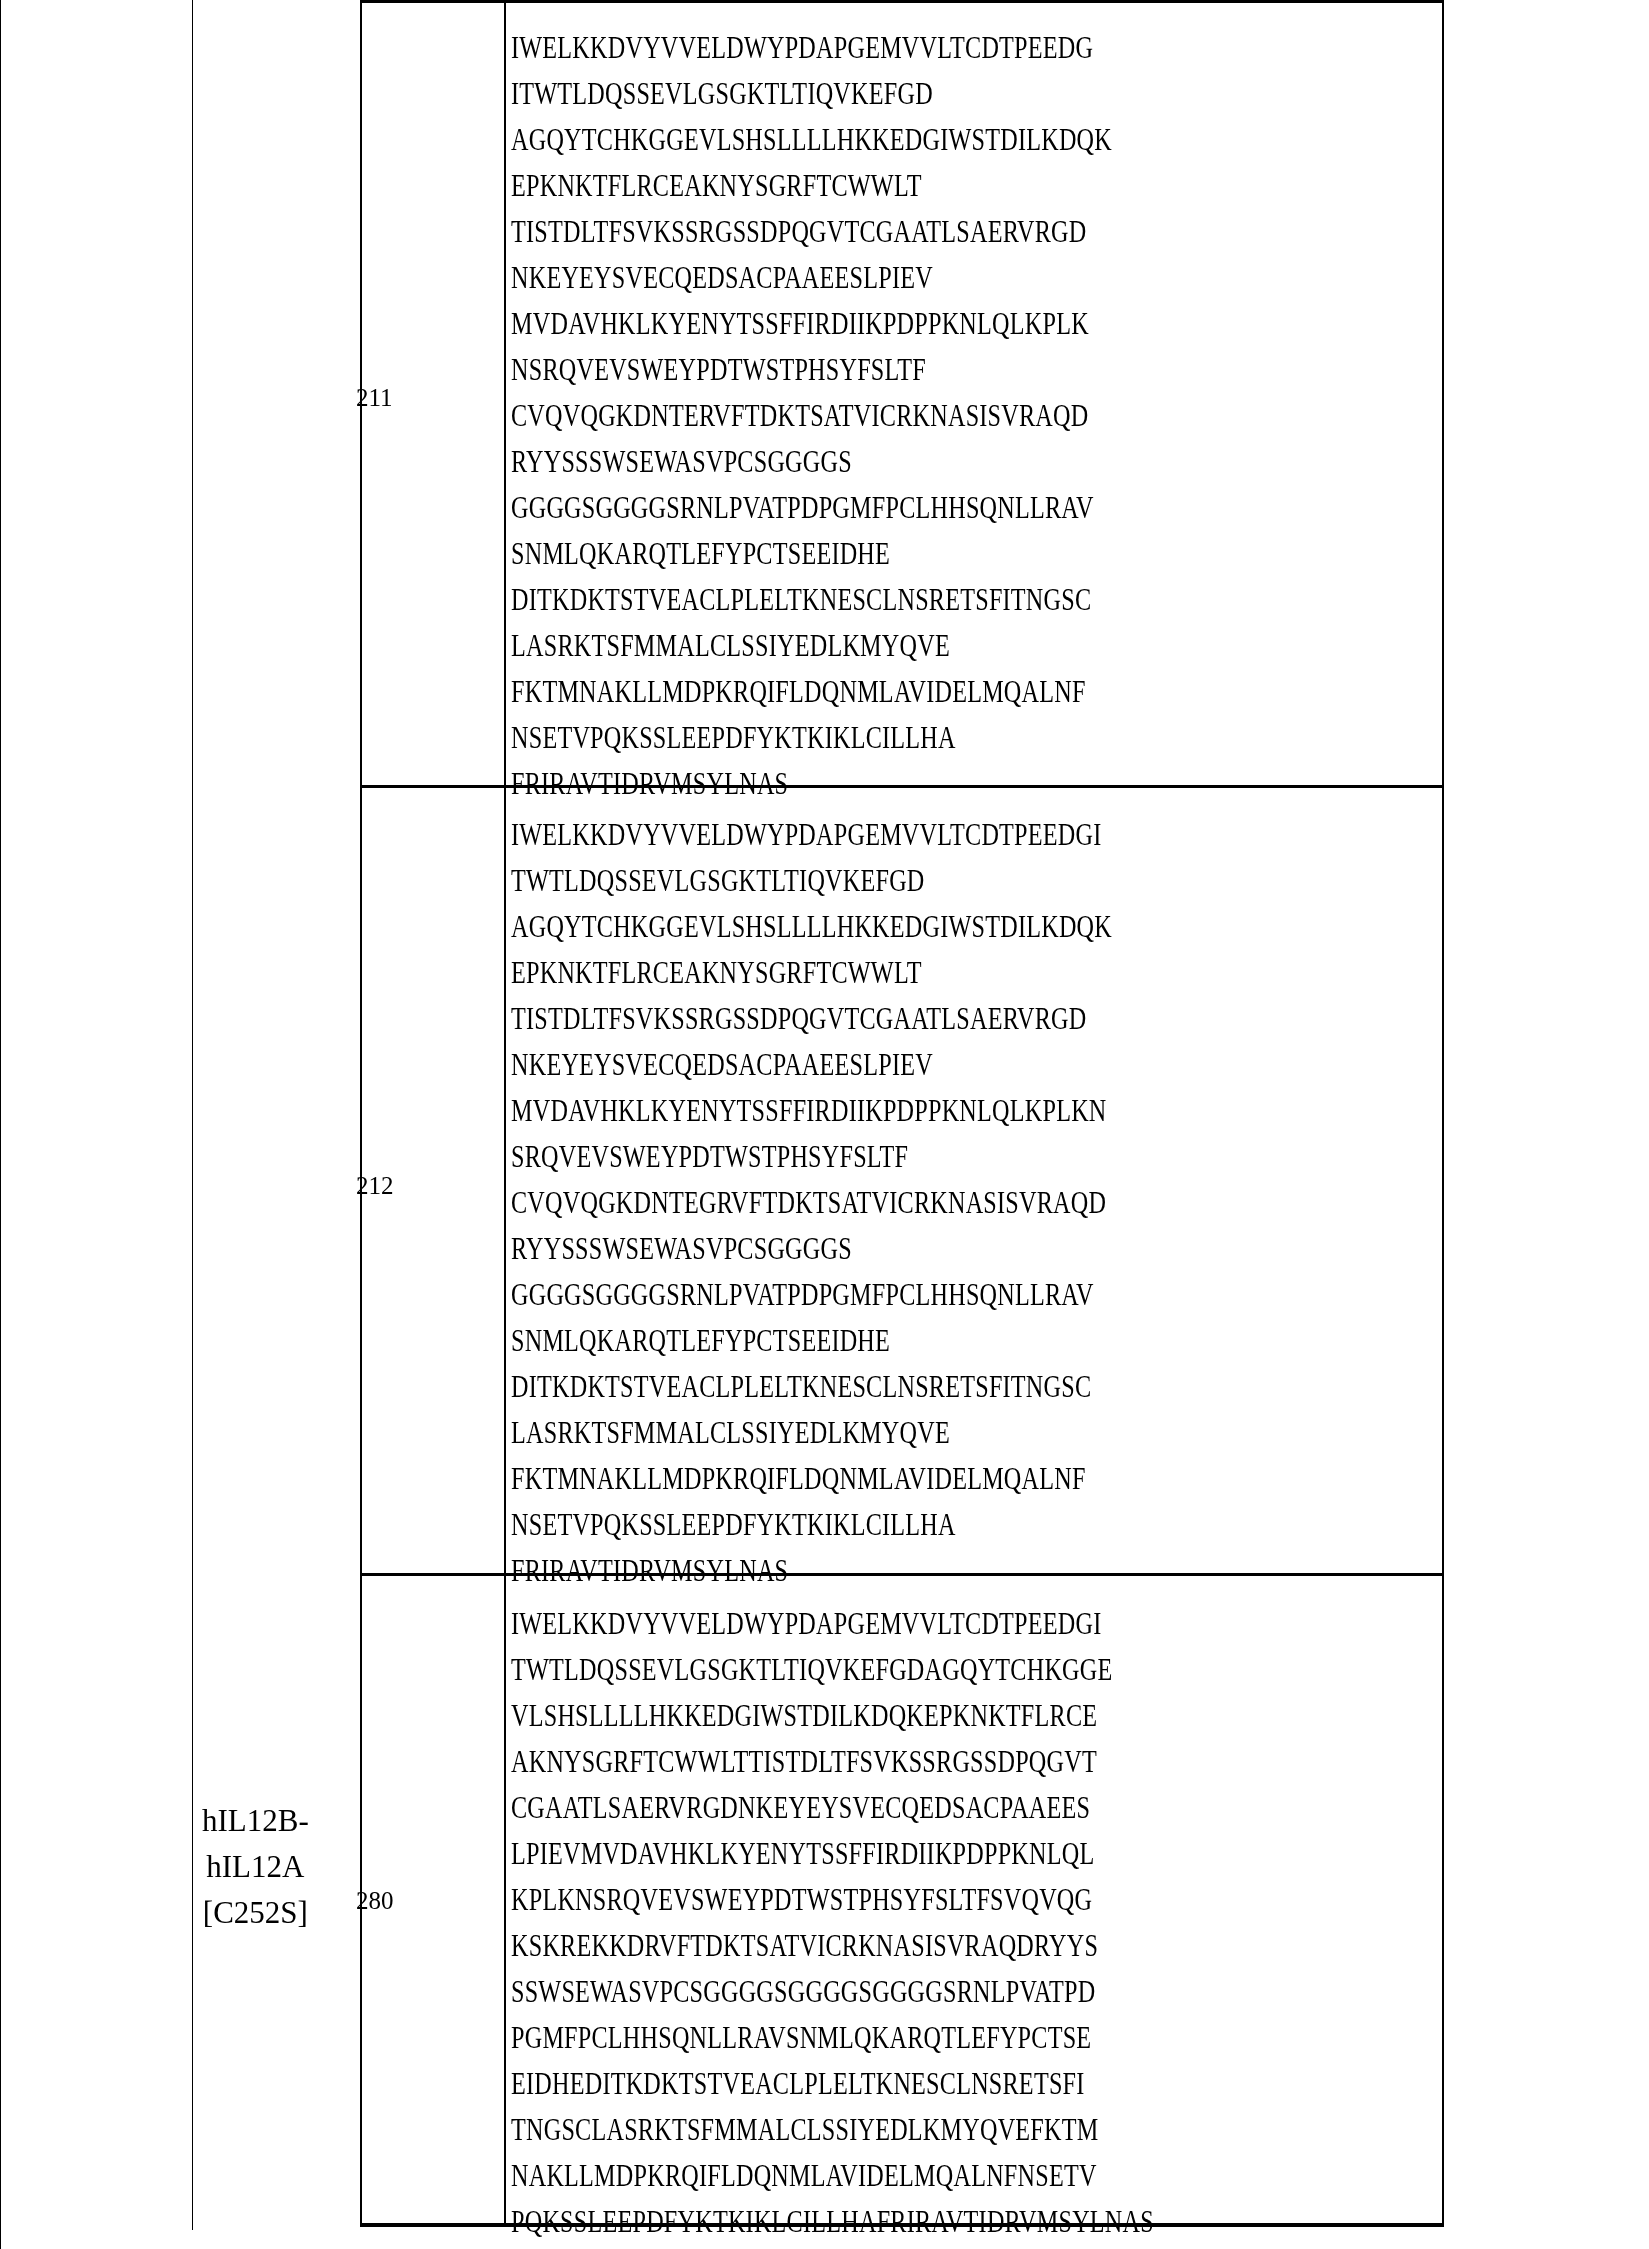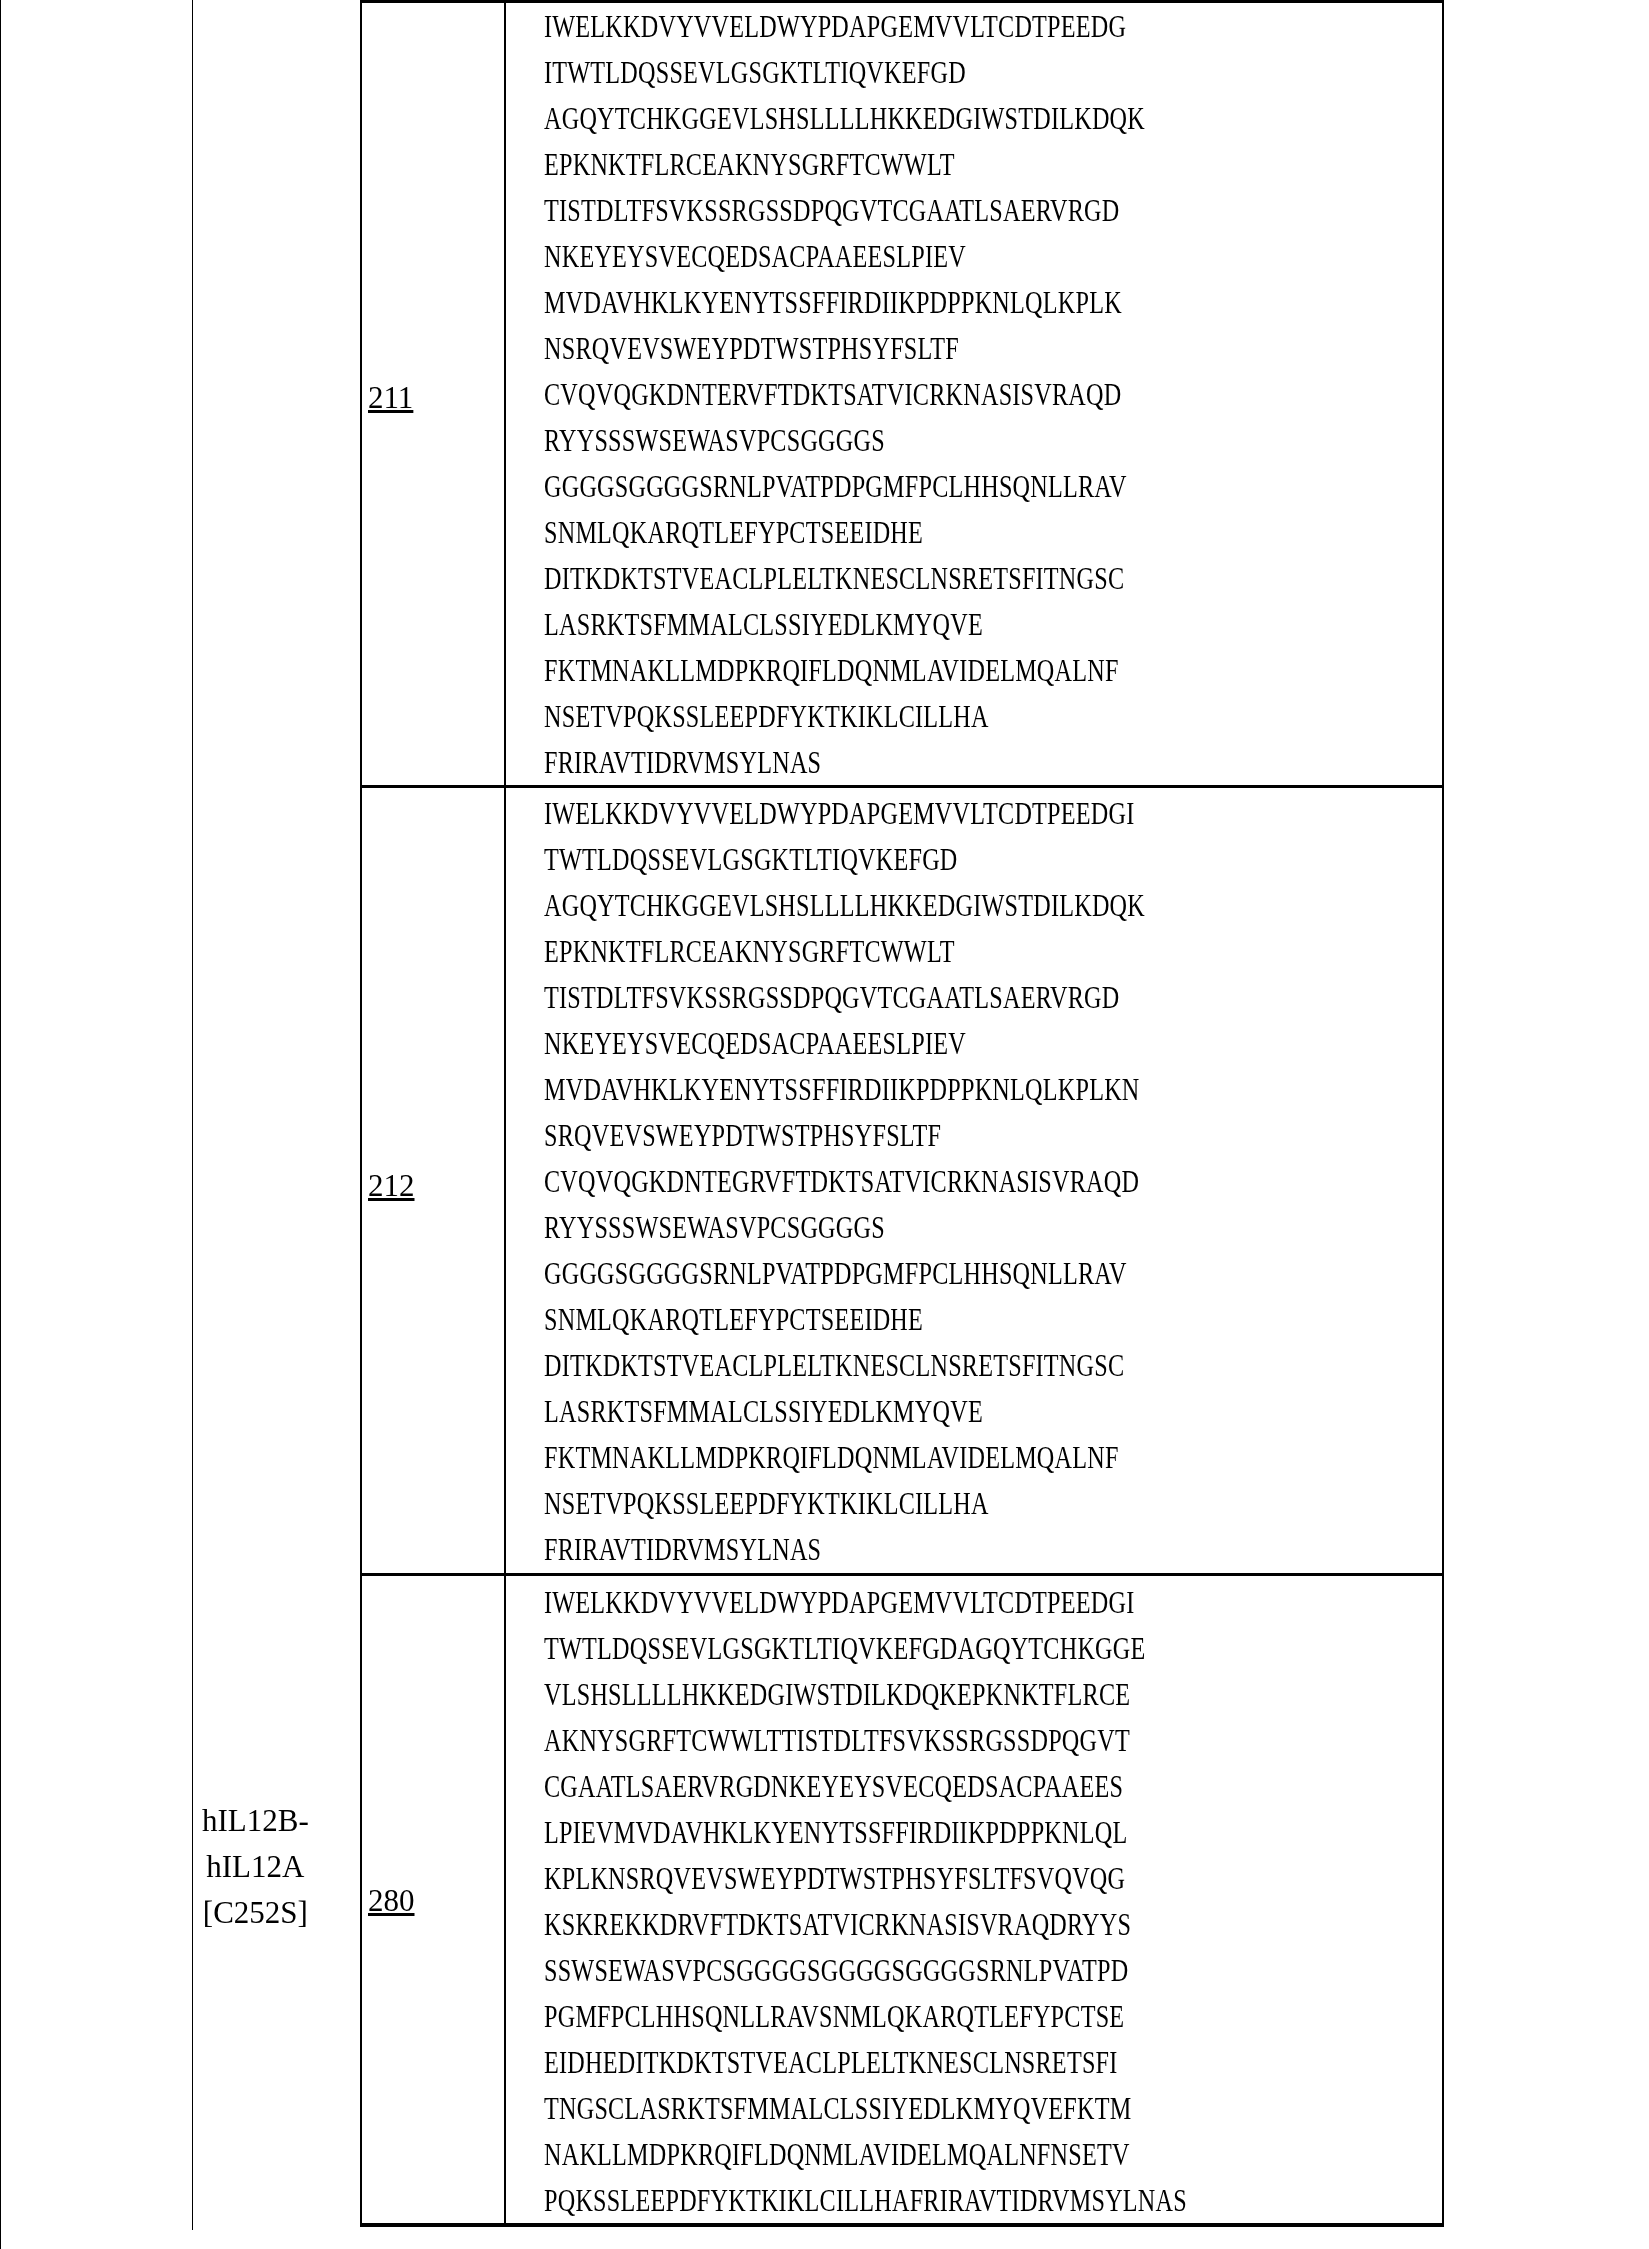--- a/index.html
+++ b/index.html
@@ -1,21 +1,21 @@
 <!DOCTYPE html>
 <html style="font-size:10px"><head>
 <meta charset="utf-8">
 <style>
   html, body { margin:0; padding:0; background:#ffffff; }
   body { width:1649px; height:2250px; position:relative; overflow:hidden; font-family:"Liberation Serif", serif; color:#000; }
   .vline { position:absolute; top:0; width:1.8px; background:#000; }
   .hline { position:absolute; height:3.1px; background:#000; }
-  .cell-num { position:absolute; left:368px; font-size:31px; line-height:37px;text-decoration:underline; }
+  .cell-num { position:absolute; left:356px; font-size:25px; line-height:37px; }
   .label { position:absolute; left:202px; font-size:31px; line-height:46px; }
-  .seq { position:absolute; left:544px; width:924px; }
+  .seq { position:absolute; left:511px; width:924px;margin-top:21px; }
   .seq-line { height:46px; line-height:46px; font-size:31px; white-space:nowrap; transform:scaleX(0.78); transform-origin:left center; letter-spacing:0.3px; }
 </style>
 </head>
 <body>
 
 <div class="vline" style="left:0px;height:2250px;width:1.2px;"></div>
 <div class="vline" style="left:192px;height:2230px;width:1.2px;"></div>
 <div class="vline" style="left:360px;height:2227px;"></div>
 <div class="vline" style="left:504px;height:2227px;"></div>
 <div class="vline" style="left:1442px;height:2227px;"></div>

